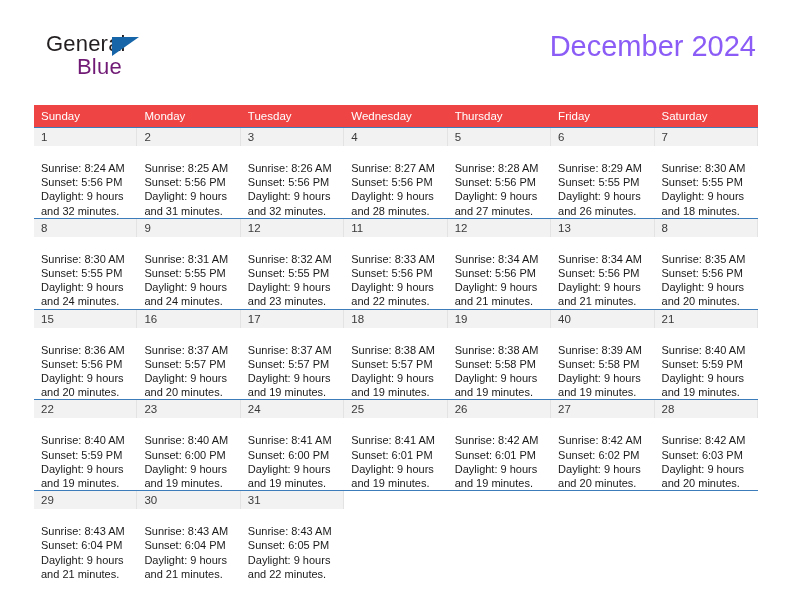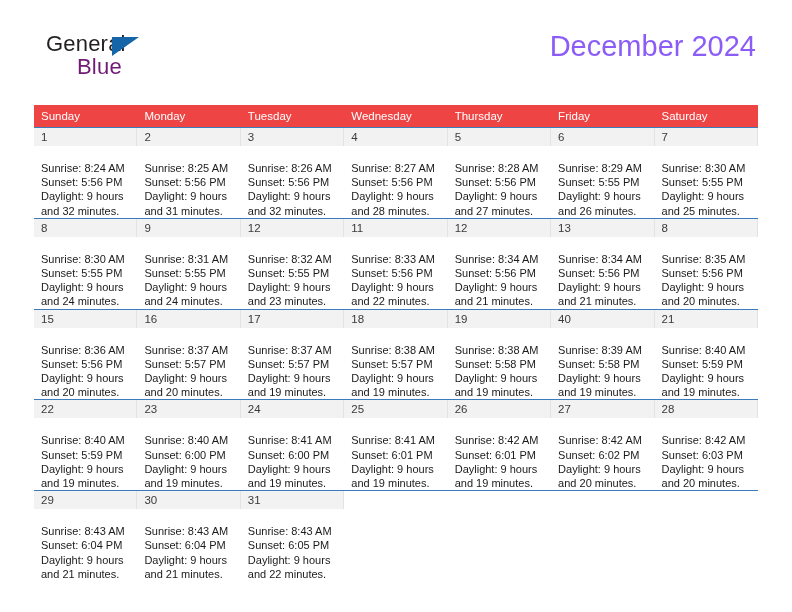--- a/index.html
+++ b/index.html
@@ -223,21 +223,21 @@
               <div>Daylight: 9 hours</div>
               <div>and 26 minutes.</div>
             </div>
           </td>
           <td class="">
             <div class="daynum-band">7</div>
             <div class="cell-body">
               <div>Sunrise: 8:30 AM</div>
               <div>Sunset: 5:55 PM</div>
               <div>Daylight: 9 hours</div>
-              <div>and 25 minutes.</div>
+              <div>and 18 minutes.</div>
             </div>
           </td>
         </tr>
         <tr class="week-row">
           <td class="">
             <div class="daynum-band">8</div>
             <div class="cell-body">
               <div>Sunrise: 8:30 AM</div>
               <div>Sunset: 5:55 PM</div>
               <div>Daylight: 9 hours</div>

